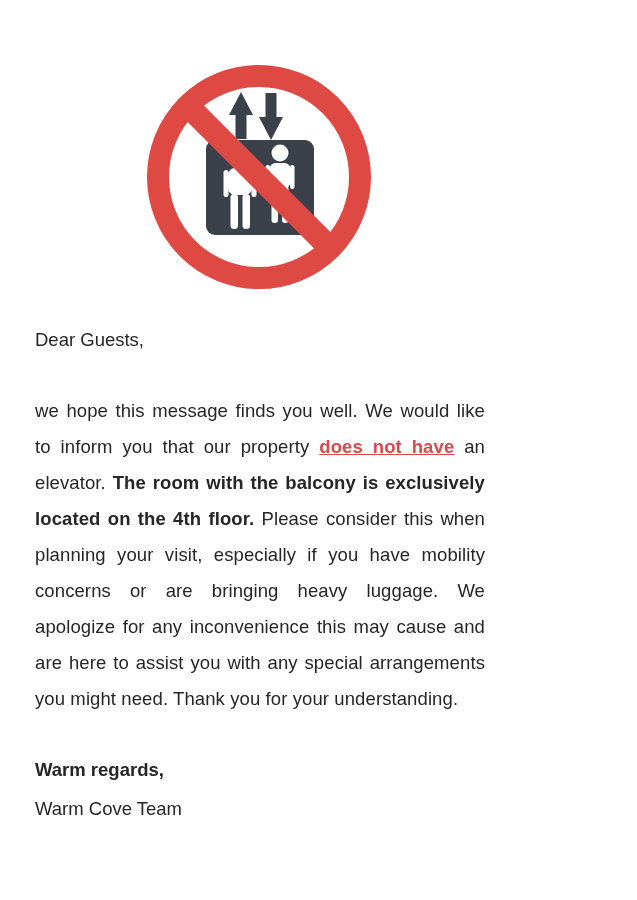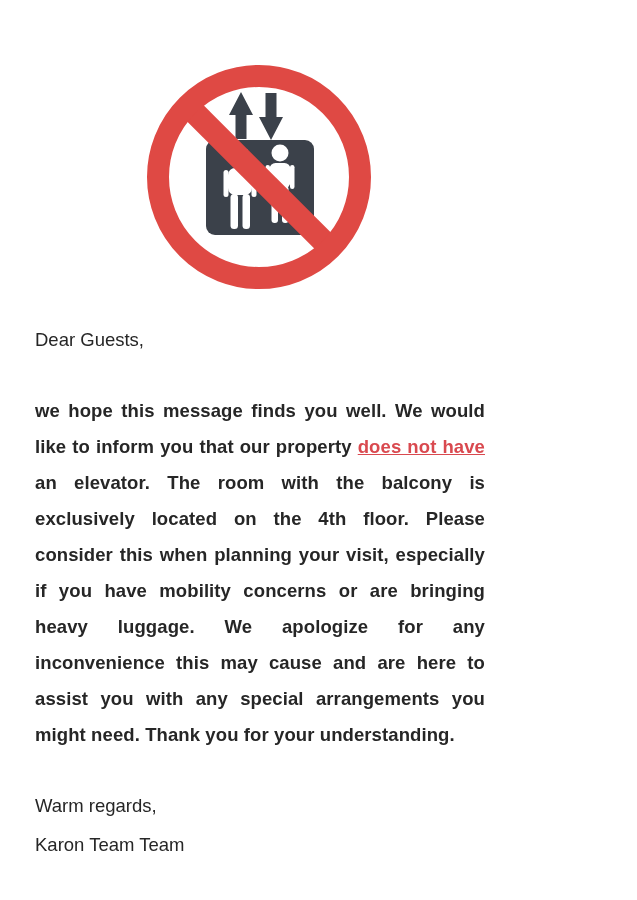--- a/index.html
+++ b/index.html
@@ -33,27 +33,28 @@
     line-height: 36px;
     margin-bottom: 35px !important;
   }
   .body-par {
     font-size: 18.5px;
     line-height: 36px;
     text-align: justify;
     text-justify: inter-word;
     letter-spacing: 0.1px;
   }
-  .seg-normal { font-weight: bold; }
+  .seg-normal { font-weight: normal; }
   .seg-bold { font-weight: bold; }
   .seg-accent-bold { font-weight: bold; color: var(--accent-red, #d9494f); text-decoration: underline; }
   .closing {
     margin-top: 33px !important;
     font-size: 18.5px;
     line-height: 39px;
+    font-weight: bold;
   }
   .signature {
     font-size: 18.5px;
     line-height: 39px;
   }
 </style>
 </head>
 <body>
 
 <div class="page">
@@ -83,16 +84,16 @@
     </g>
 
     <line x1="42" y1="42" x2="186" y2="186" stroke-width="23" stroke="#df4944"></line>
     <circle cx="114" cy="114" r="101" fill="none" stroke-width="22" stroke="#df4944"></circle>
   </svg>
 
   <div class="letter">
     <p class="salutation">Dear Guests,</p>
     <p class="body-par"><span class="seg-normal">we hope this message finds you well. We would like to inform you that our property </span><span class="seg-accent-bold">does not have</span><span class="seg-normal"> an elevator. </span><span class="seg-bold">The room with the balcony is exclusively located on the 4th floor.</span><span class="seg-normal"> Please consider this when planning your visit, especially if you have mobility concerns or are bringing heavy luggage. We apologize for any inconvenience this may cause and are here to assist you with any special arrangements you might need. Thank you for your understanding.</span></p>
     <p class="closing">Warm regards,</p>
-    <p class="signature">Karon Team Team</p>
+    <p class="signature">Warm Cove Team</p>
   </div>
 
 </div>
 
 </body></html>

